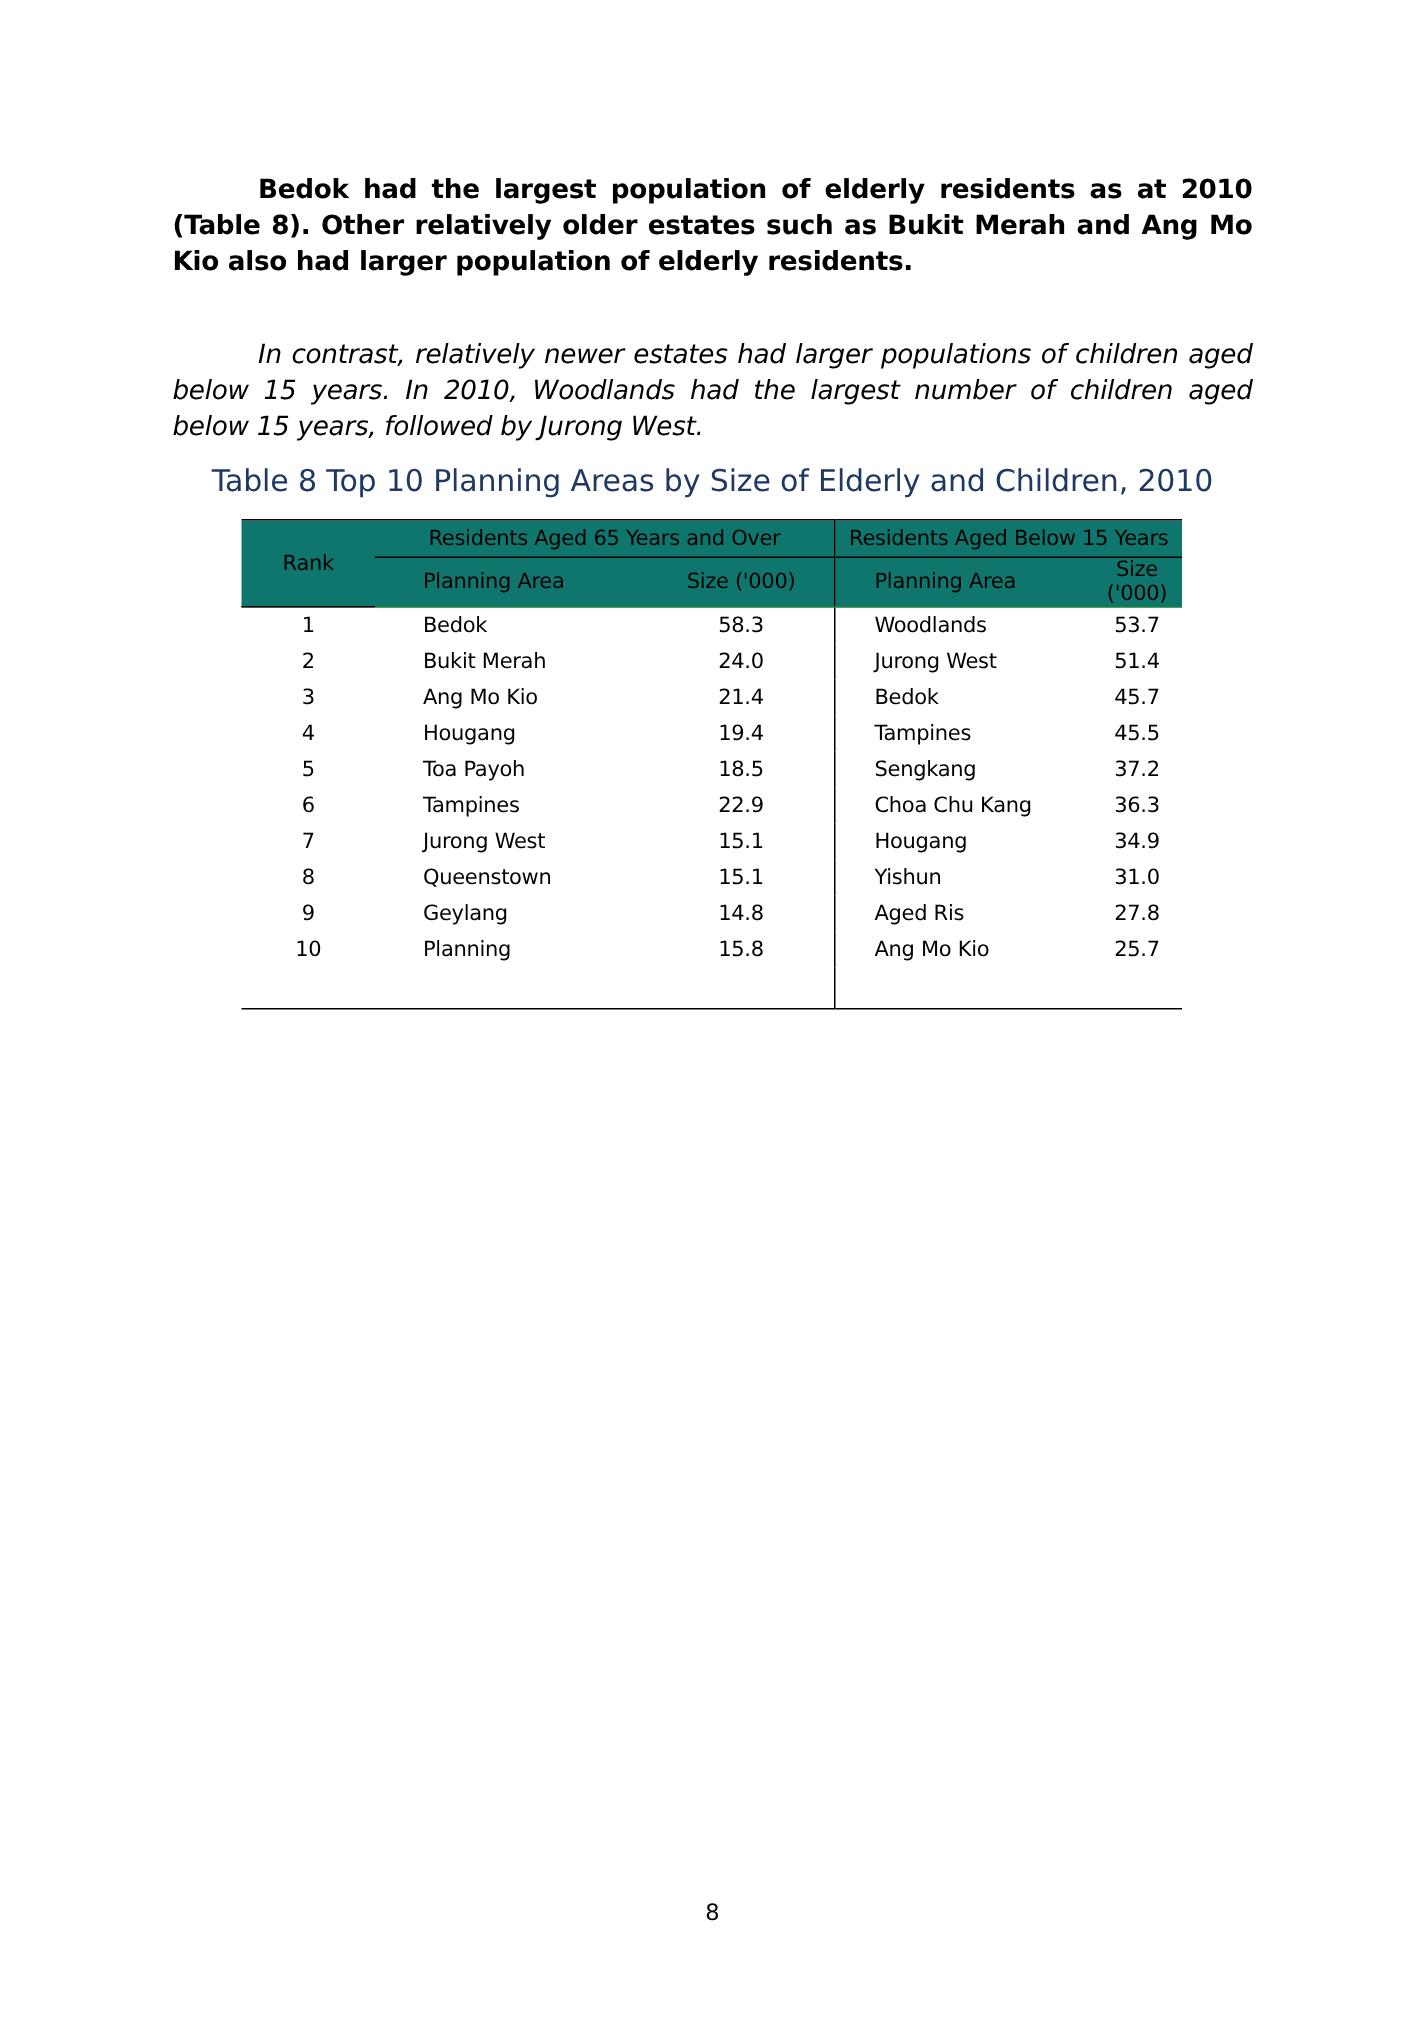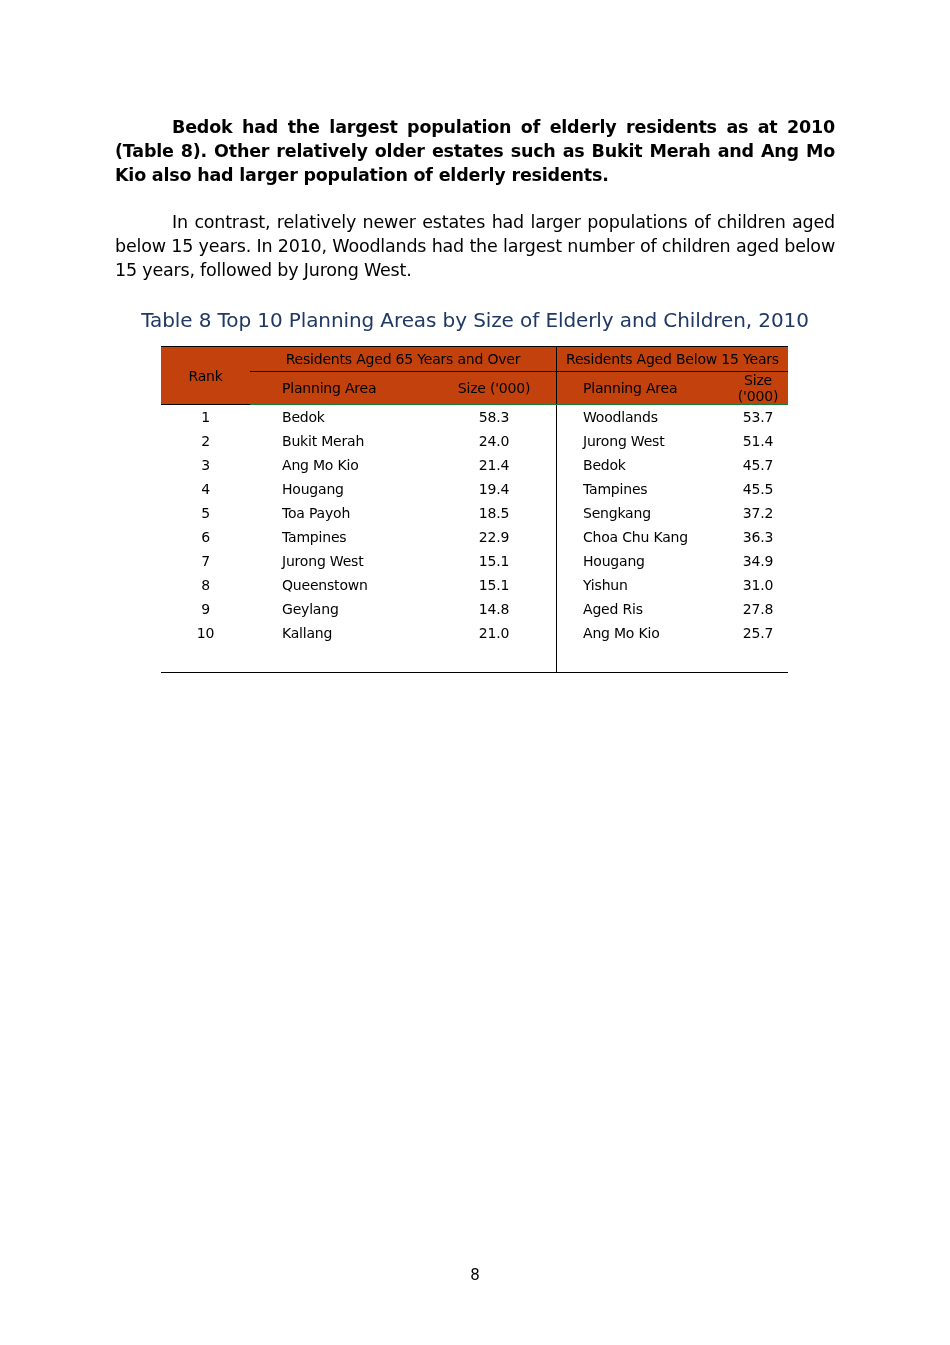--- a/index.html
+++ b/index.html
@@ -2,27 +2,27 @@
 <html><head>
 <meta charset="utf-8">
 <style>
   html, body { margin: 0; padding: 0; background: #ffffff; }
   body { width: 950px; height: 1345px; position: relative; overflow: hidden;
          font-family: "DejaVu Sans", sans-serif; color: #000; }
   .para { position: absolute; left: 115px; width: 720px; font-size: 17.5px; line-height: 24px;
           text-align: justify; letter-spacing: -0.2px; margin: 0; }
   .para .indent { display: inline-block; width: 57px; }
   #p1 { top: 115px; font-weight: bold; }
-  #p2 { top: 210px; }
+  #p2 { top: 225px; font-style: italic; }
   .caption { position: absolute; top: 308px; left: 0; width: 950px; text-align: center;
              font-size: 20px; color: #1f3864; letter-spacing: -0.1px; }
   table.t8 { position: absolute; top: 346px; left: 161px; width: 627px; border-collapse: collapse;
              font-size: 14px; letter-spacing: -0.2px; }
   table.t8 td, table.t8 th { padding: 0; font-weight: normal; }
-  .hdr th { background: #c2410c; height: 24px; }
+  .hdr th { background: #0f766e; height: 24px; }
   .hdr1 th { border-top: 1px solid #000; }
   .hdr1 th.grp { border-bottom: 1px solid #000; }
   .hdr2 th { border-bottom: 1px solid #15803d; }
   .rank-h { width: 89px; text-align: center; vertical-align: middle; }
   .vsep { border-left: 1px solid #000; }
   .pa { text-align: left; padding-left: 32px !important; }
   .pa2 { text-align: left; padding-left: 26px !important; }
   .sz { text-align: center; }
   tbody td { height: 24px; }
   tbody tr.pad td { height: 27px; border-bottom: 1px solid #000; }
@@ -110,22 +110,22 @@
       </tr>
       <tr>
         <td class="rank">9</td>
         <td class="pa">Geylang</td>
         <td class="sz">14.8</td>
         <td class="pa2 vsep">Aged Ris</td>
         <td class="sz">27.8</td>
       </tr>
       <tr>
         <td class="rank">10</td>
-        <td class="pa">Kallang</td>
-        <td class="sz">21.0</td>
+        <td class="pa">Planning</td>
+        <td class="sz">15.8</td>
         <td class="pa2 vsep">Ang Mo Kio</td>
         <td class="sz">25.7</td>
       </tr>
       <tr class="pad">
         <td></td>
         <td></td>
         <td></td>
         <td class="vsep"></td>
         <td></td>
       </tr>

